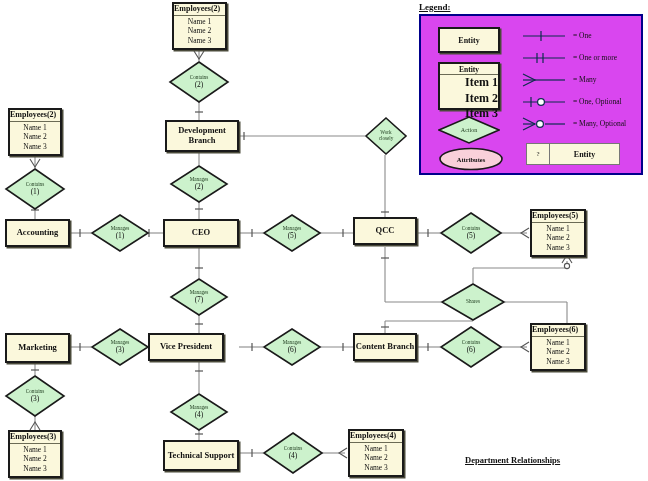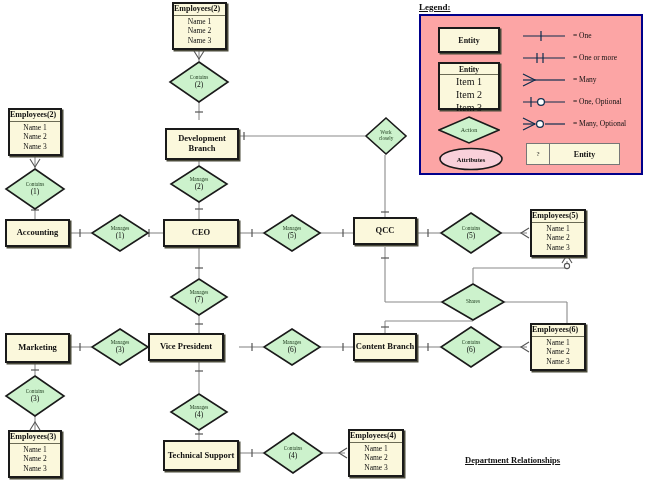--- a/index.html
+++ b/index.html
@@ -92,42 +92,42 @@
     font-weight: bold;
     color: #111;
     text-decoration: underline;
   }
   #legend-box {
     position: absolute;
     left: 419px;
     top: 14px;
     width: 224px;
     height: 161px;
-    background: #fca5a5;
+    background: #d946ef;
     border: 2px solid #00008B;
     box-sizing: border-box;
     z-index: 4;
   }
   .lg-entity {
     position: absolute;
     background: #fbf8dc;
     border: 2px solid #1a1a1a;
     box-sizing: border-box;
     box-shadow: 1.5px 1.5px 0 #4a4a3a;
   }
   .lg-entity-simple {
     display: flex; align-items: center; justify-content: center;
     font-size: 8px; font-weight: bold; color: #111;
   }
   .lg-title {
     font-size: 7.5px; font-weight: bold; text-align: center;
     color: #111; border-bottom: 1px solid #6b6b55; line-height: 1.2;
     padding: 0.5px 0;
   }
-  .lg-items div { font-size: 10px; text-align: center; color: #111; line-height: 1.3; }
+  .lg-items div { font-size: 12px; text-align: right; color: #111; line-height: 1.3; font-weight: bold; }
   .lg-diamond { position: absolute; }
   .lg-diamond .lbl {
     position: absolute; left: 0; top: 0; width: 100%; height: 100%;
     display: flex; align-items: center; justify-content: center;
     font-size: 6px; color: #1d3a1d;
   }
   .lg-ellipse { position: absolute; }
   .lg-ellipse .lbl {
     position: absolute; left: 0; top: 0; width: 100%; height: 100%;
     display: flex; align-items: center; justify-content: center;
@@ -338,21 +338,21 @@
       <div>Name 1</div>
       <div>Name 2</div>
       <div>Name 3</div>
     </div>
   </div>
 
   <div class="entity entity-simple" style="left:5px; top:219px; width:65px; height:28px;">Accounting</div>
 
   <div class="entity entity-simple" style="left:163px; top:219px; width:76px; height:28px;">CEO</div>
 
-  <div class="entity entity-simple" style="left:165px; top:120px; width:74px; height:32px;margin-top:8px;">Development Branch</div>
+  <div class="entity entity-simple" style="left:165px; top:120px; width:74px; height:32px;">Development Branch</div>
 
   <div class="entity entity-simple" style="left:353px; top:217px; width:64px; height:28px;">QCC</div>
 
   <div class="entity entity-simple" style="left:5px; top:333px; width:65px; height:30px;">Marketing</div>
 
   <div class="entity entity-simple" style="left:148px; top:333px; width:76px; height:28px;">Vice President</div>
 
   <div class="entity entity-simple" style="left:353px; top:333px; width:64px; height:28px;">Content Branch</div>
 
   <div class="entity entity-simple" style="left:163px; top:440px; width:76px; height:31px;">Technical Support</div>

